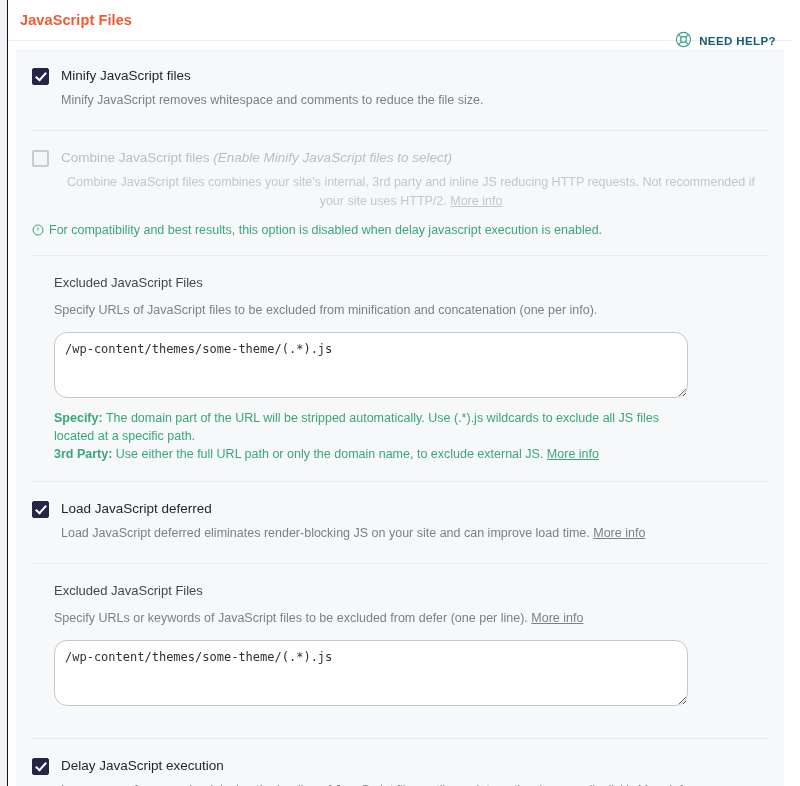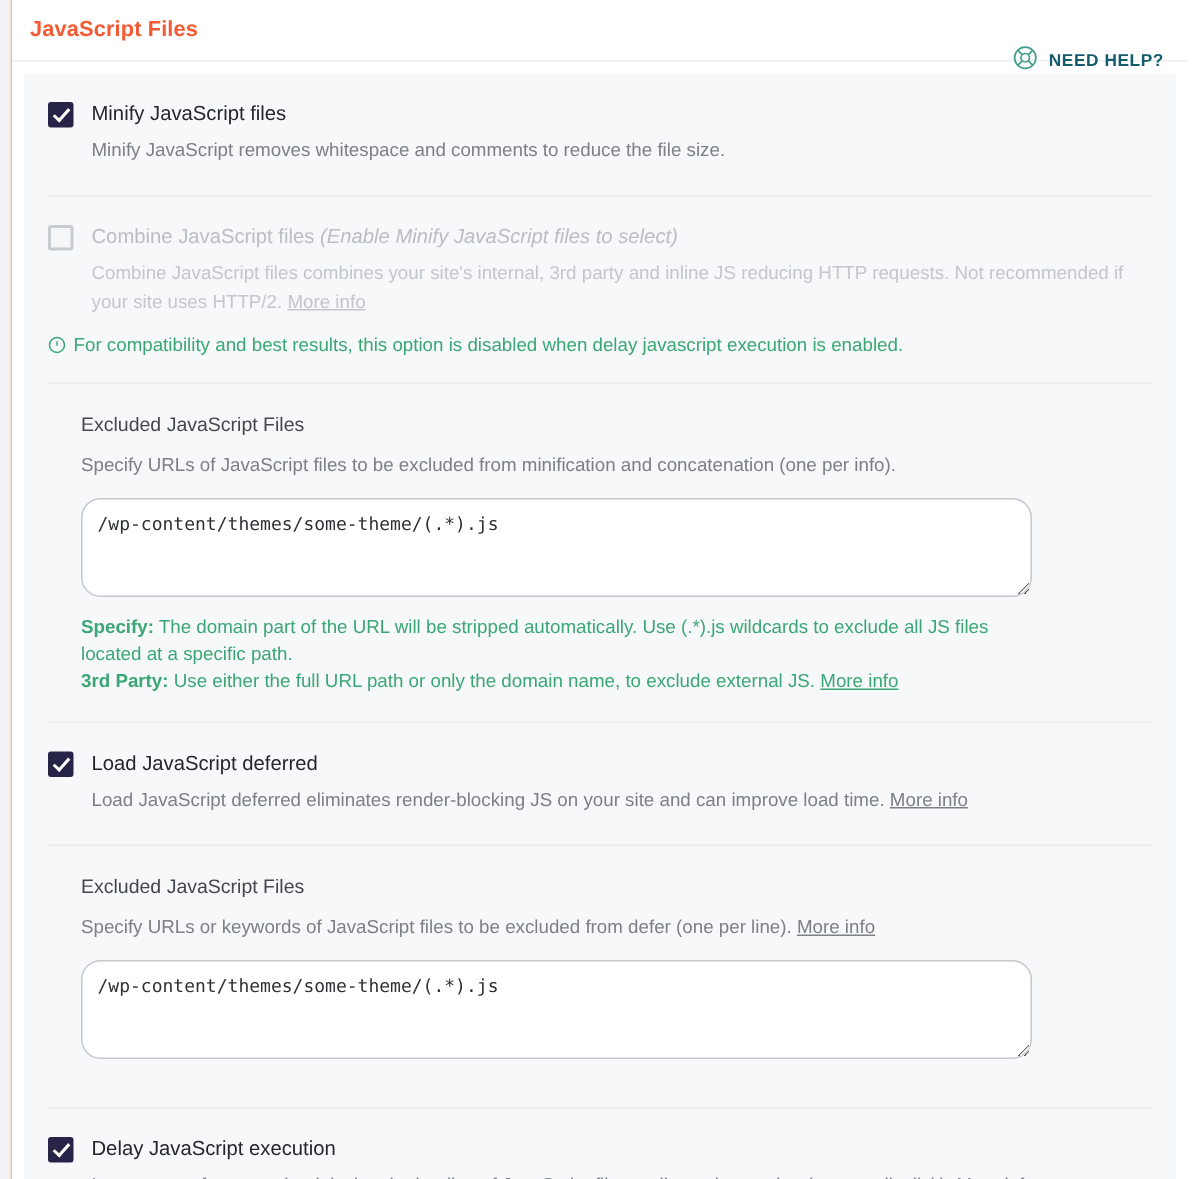--- a/index.html
+++ b/index.html
@@ -13,21 +13,21 @@
     overflow: hidden;
     font-family: "Liberation Sans", sans-serif;
     -webkit-font-smoothing: antialiased;
   }
 
   
   .page {
     position: relative;
     width: 710px;
     height: 786px;
-    background: #fdba74;
+    background: #0f172a;
     box-sizing: border-box;
   }
   .left-gutter {
     position: absolute;
     left: 0; top: 0;
     width: 7px; height: 786px;
     background: #f1f3f4;
     border-right: 1px solid #e8eaed;
     box-sizing: border-box;
   }
@@ -150,21 +150,21 @@
     font-style: italic;
     color: #6c7378;
   }
   .option-desc {
     font-size: 12.5px;
     color: #7b8187;
     line-height: 19px;
     margin-top: 7px;
     max-width: 700px;
   }
-  .option-desc.muted { color: #c2c7cb; }
+  .option-desc.muted { color: #c2c7cb; text-align: center; }
   .option-desc.muted a { color: #c2c7cb; }
   .inline-link {
     color: #7b8187;
     text-decoration: underline;
     cursor: pointer;
   }
 
   
   .notice {
     display: flex;

